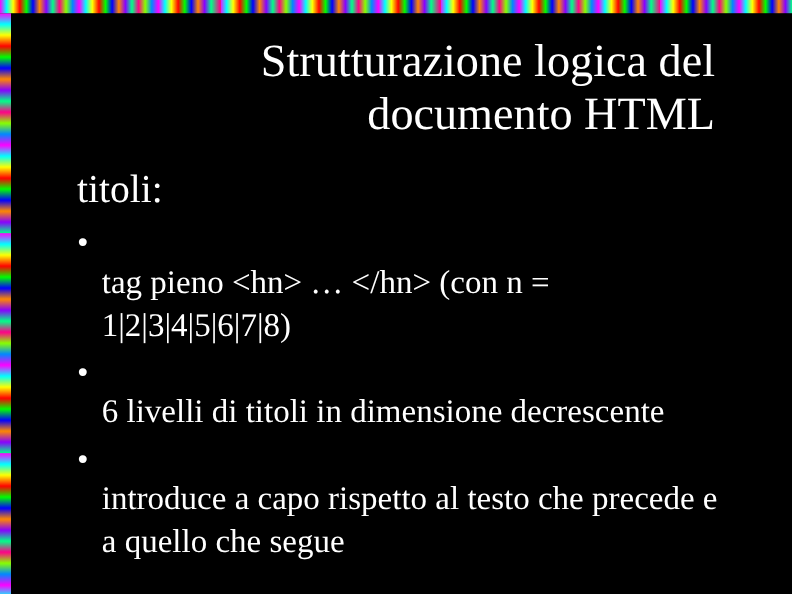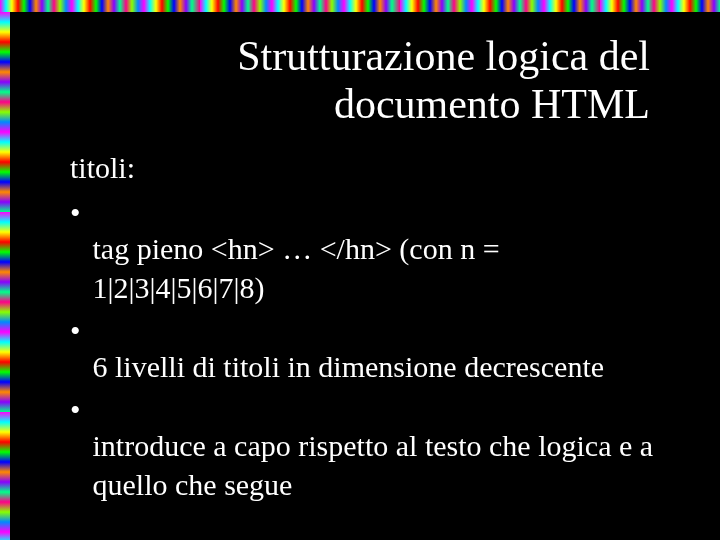--- a/index.html
+++ b/index.html
@@ -49,21 +49,21 @@
     .title {
       font-size: 42px;
       color: #fff;
       text-align: right;
       line-height: 1.15;
       margin-bottom: 22px;
       font-weight: normal;
       padding: 0 20px;
     }
     .subtitle {
-      font-size: 30px;
+      font-size: 36px;
       color: #fff;
       margin-bottom: 8px;
       margin-left: 10px;
     }
     .bullet-list {
       list-style: none;
       padding-left: 10px;
     }
     .bullet-item {
       font-size: 30px;
@@ -95,16 +95,16 @@
     <li class="bullet-item">
       <span class="bullet-marker">•</span>
       <span class="bullet-text">tag pieno &lt;hn&gt; … &lt;/hn&gt; (con n = 1|2|3|4|5|6|7|8)</span>
     </li>
     <li class="bullet-item">
       <span class="bullet-marker">•</span>
       <span class="bullet-text">6 livelli di titoli in dimensione decrescente</span>
     </li>
     <li class="bullet-item">
       <span class="bullet-marker">•</span>
-      <span class="bullet-text">introduce a capo rispetto al testo che logica e a quello che segue</span>
+      <span class="bullet-text">introduce a capo rispetto al testo che precede e a quello che segue</span>
     </li>
   </ul>
 </div>
 
 </body></html>

